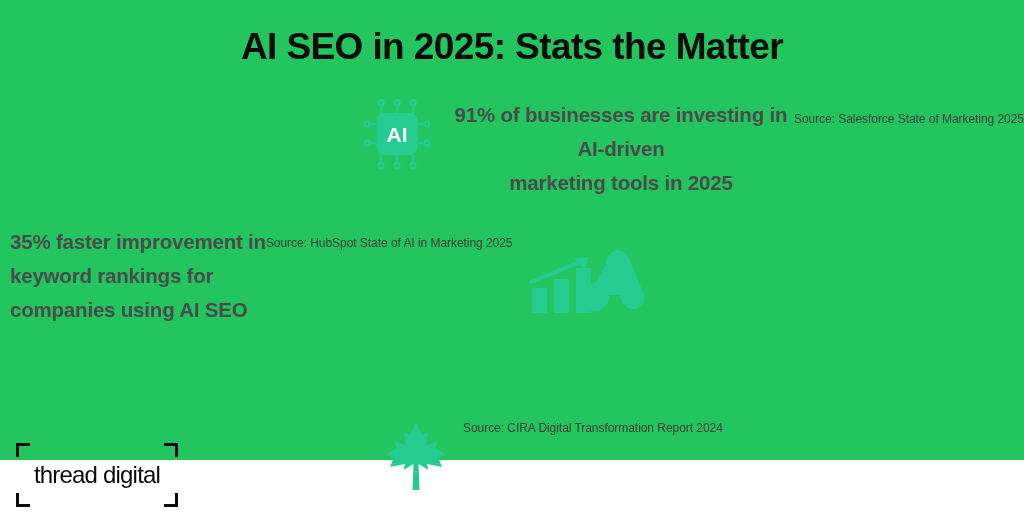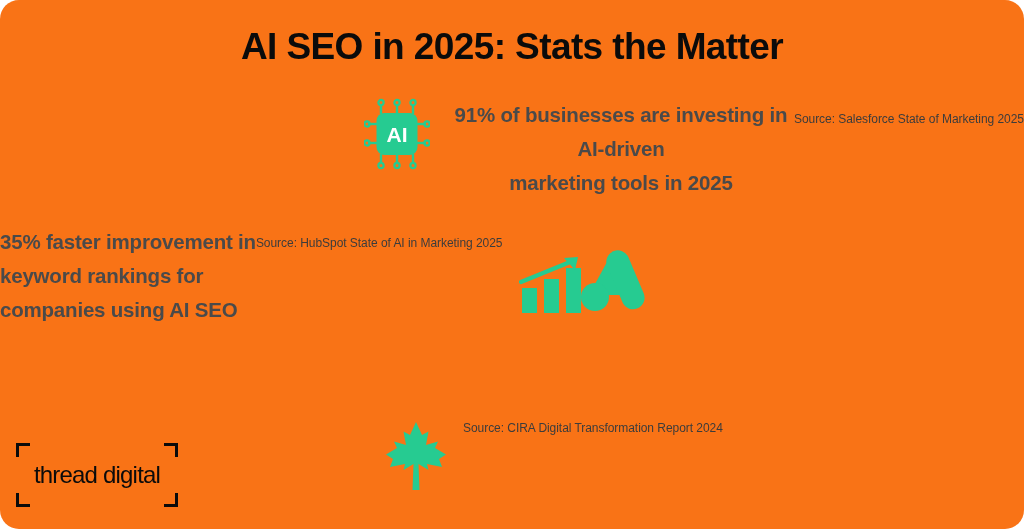--- a/index.html
+++ b/index.html
@@ -8,23 +8,22 @@
     width: 1024px;
     height: 529px;
     background: #ffffff;
     font-family: "Liberation Sans", sans-serif;
     overflow: hidden;
   }
 
   #canvas {
     position: relative;
     width: 1024px;
-    height: 529px;
-    background: #f97316;
-    border-radius: 19px;
+    height: 460px;
+    background: #22c55e;
   }
 
   
   .title {
     position: absolute;
     top: 26px;
     left: 0;
     width: 1024px;
     text-align: center;
     font-size: 37px;
@@ -67,21 +66,21 @@
     letter-spacing: -0.05px;
     white-space: nowrap;
   }
 
   
   #stat-ai     { top: 98px; left: 364px; text-align: center; }
   #stat-ai .stat-icon { width: 66px; height: 72px; margin-right: 18px; }
   #stat-ai .stat-source { margin-top: 12px; }
 
   
-  #stat-rankings { top: 225px; left: 0; flex-direction: row; }
+  #stat-rankings { top: 225px; left: 10px; flex-direction: row; }
   #stat-rankings .stat-text { order: 1; }
   #stat-rankings .stat-icon { order: 2; width: 68px; height: 60px;
                               margin-left: 17px; margin-top: 30px; }
   #stat-rankings .stat-source { margin-top: 9px; }
 
   
   #stat-google { top: 225px; left: 575px; }
   #stat-google .stat-icon { width: 78px; height: 64px;
                             margin-right: 22px; margin-top: 24px; }
   #stat-google .stat-source { margin-top: 6px; }

